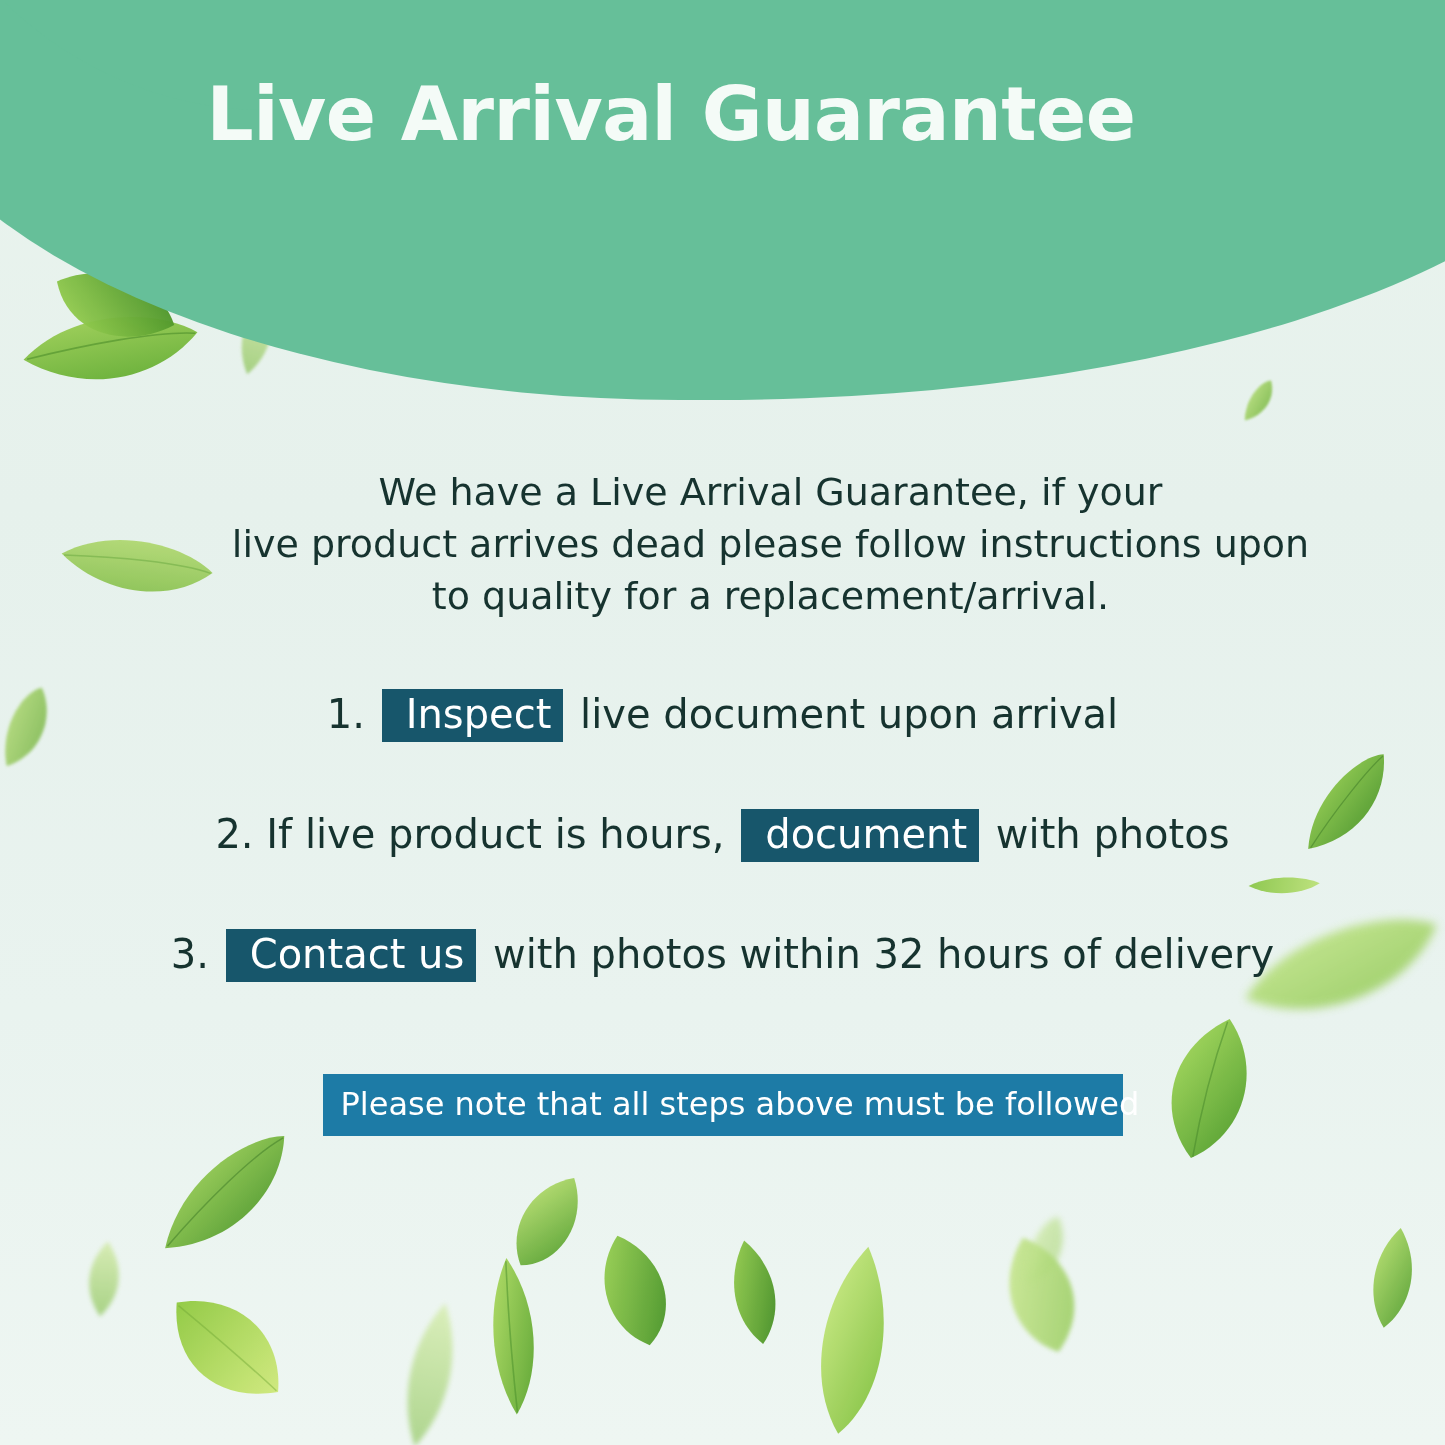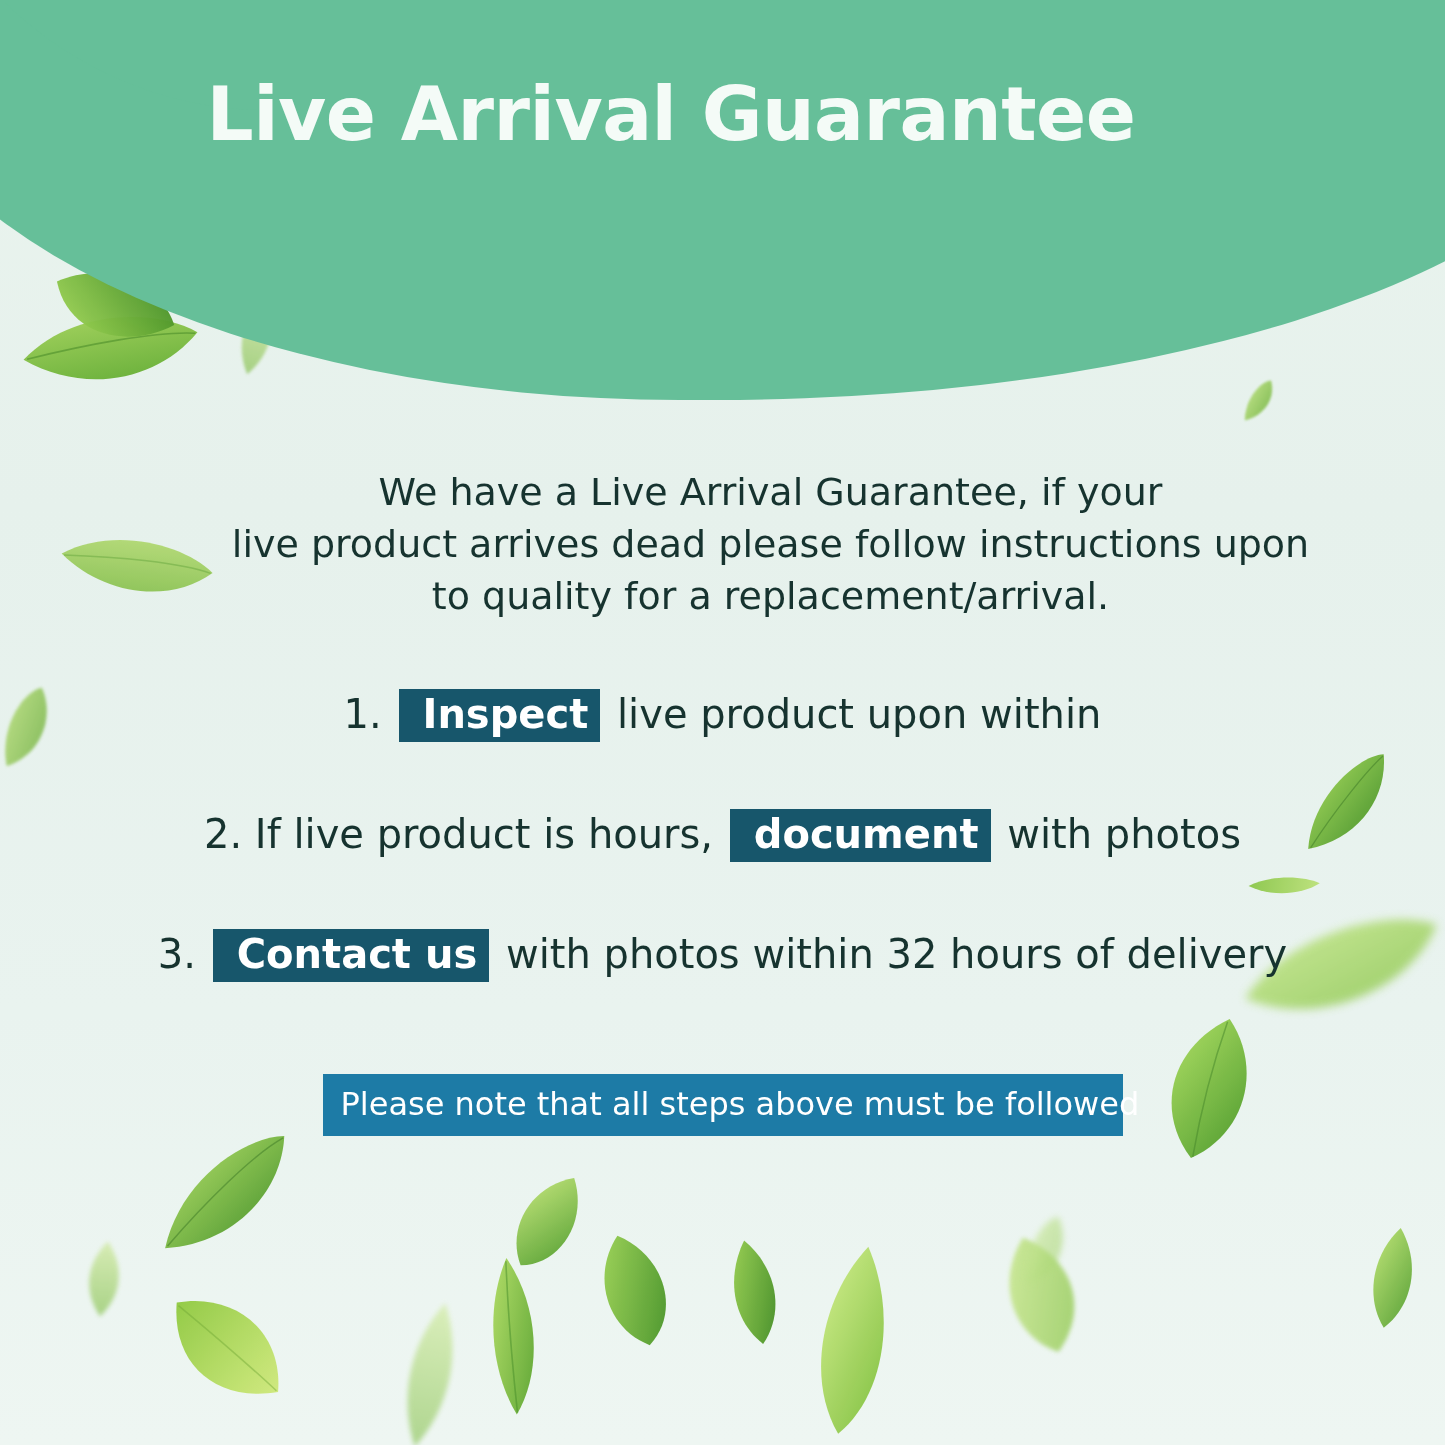--- a/index.html
+++ b/index.html
@@ -115,21 +115,21 @@
   }
   #step-1 { top: 686px; }
   #step-2 { top: 806px; }
   #step-3 { top: 926px; }
 
   .step .num { color: #16332f; }
   .hl {
     display: inline-block;
     background: #17566b;
     color: #ffffff;
-    font-weight: 700;
+    font-weight: 400;
     padding: 3px 12px 6px 24px;
     margin: 0 4px;
     vertical-align: baseline;
     line-height: 44px;
     text-align: center;
   }
 
   #notes {
     position: absolute;
     top: 1074px;
@@ -493,21 +493,21 @@
 
     <div id="intro">
       <span class="intro-line">We have a Live Arrival Guarantee, if your</span>
       <span class="intro-line">live product arrives dead please follow instructions upon</span>
       <span class="intro-line">to quality for a replacement/arrival.</span>
     </div>
 
     <div class="step" id="step-1">
       <span class="num">1.</span>
       <span class="hl">Inspect</span>
-      <span class="txt">live product upon within</span>
+      <span class="txt">live document upon arrival</span>
     </div>
 
     <div class="step" id="step-2">
       <span class="num">2.</span>
       <span class="txt">If live product is hours,</span>
       <span class="hl">document</span>
       <span class="txt">with photos</span>
     </div>
 
     <div class="step" id="step-3">

